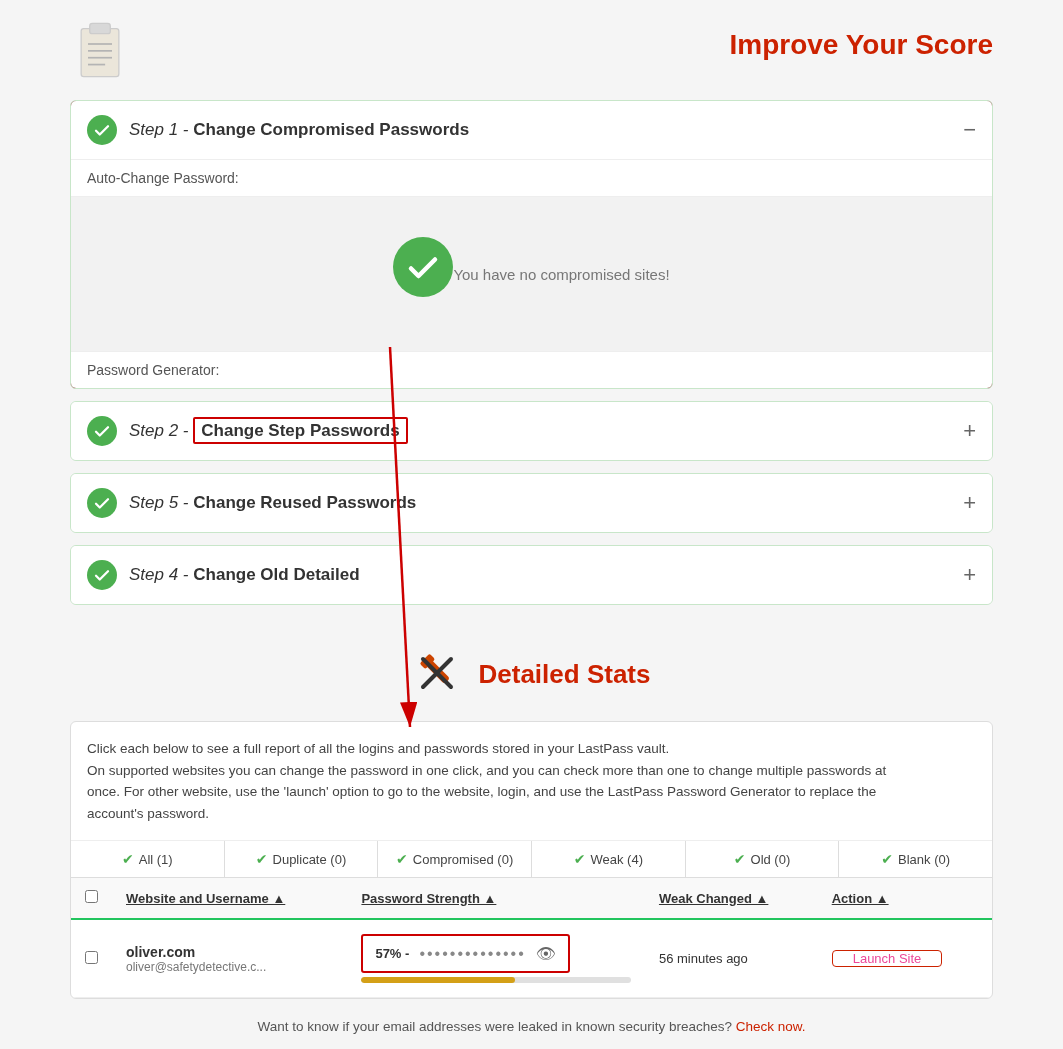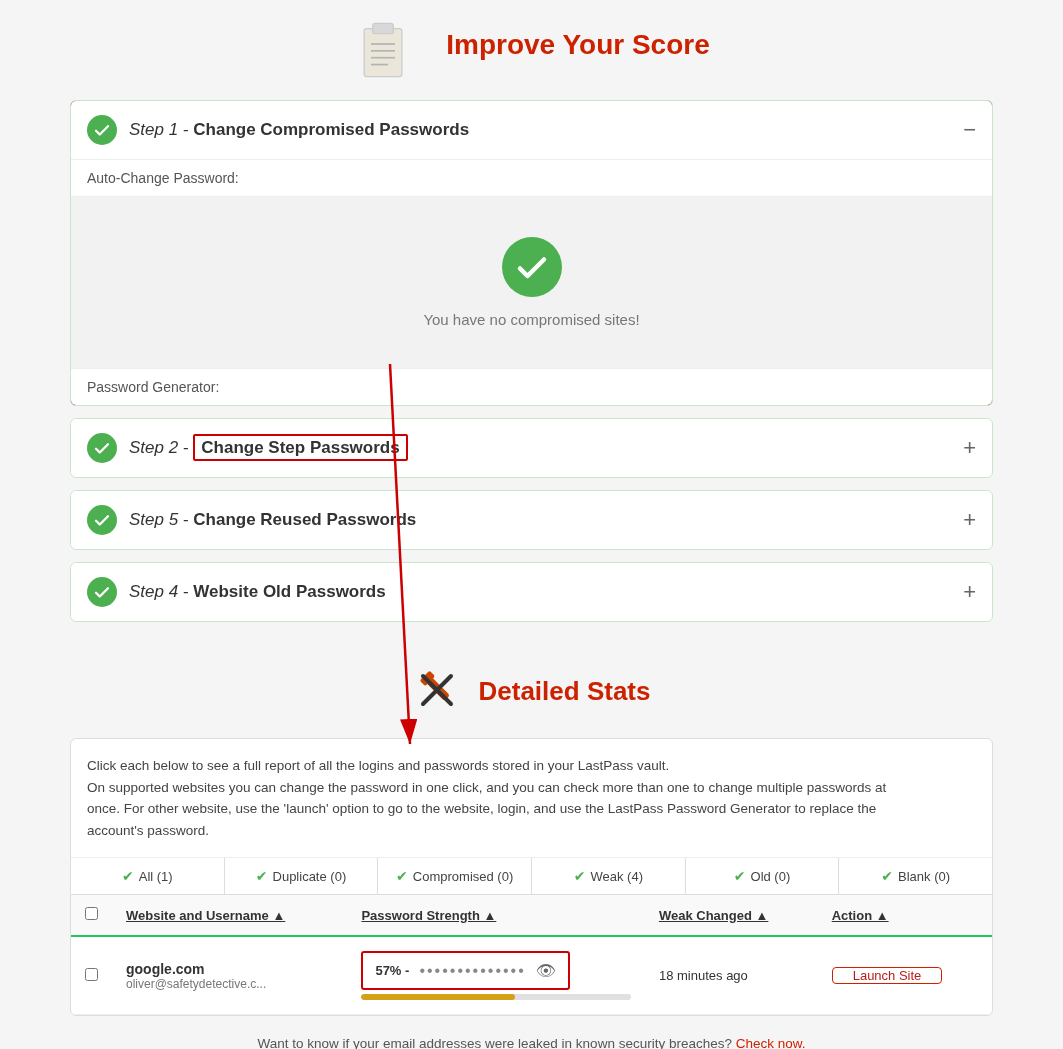--- a/index.html
+++ b/index.html
@@ -15,21 +15,21 @@
     .page-wrapper {
       width: 1063px;
       padding: 0 70px 30px 70px;
       background: #f5f5f5;
     }
 
     
     .header {
       display: flex;
       align-items: center;
-      justify-content: center;
+      justify-content: space-between;
       padding: 10px 0 20px 0;
       gap: 33px;
     }
     .header-title {
       font-size: 28px;
       font-weight: bold;
       color: #cc2200;
     }
 
     
@@ -98,21 +98,21 @@
     .step-content .section-label {
       padding: 10px 16px;
       font-size: 14px;
       color: #555;
       border-bottom: 1px solid #eee;
     }
 
     .no-compromised-box {
       background: #f2f2f2;
       display: flex;
-      flex-direction: column;
+      flex-direction: row;
       align-items: center;
       justify-content: center;
       padding: 40px 20px;
       margin: 0;
     }
 
     .big-check {
       width: 60px;
       height: 60px;
       background: #4caf50;
@@ -282,21 +282,21 @@
 
     .strength-bar-fill {
       height: 100%;
       background: #d4a017;
       border-radius: 3px;
     }
 
     .launch-btn {
       background: #fff;
       border: 1px solid #cc2200;
-      color: #b91c1c;
+      color: #ec4899;
       padding: 0 20px;
       border-radius: 4px;
       font-size: 13px;
       cursor: pointer;
       font-weight: 500;
     }
 
     
     .bottom-note {
       text-align: center;
@@ -411,21 +411,21 @@
   <div class="steps-container" style="border: 1px solid #c8e6c9;">
     <div class="step-header collapsed">
       <div class="step-check">
         <svg viewBox="0 0 24 24" fill="none">
             <polyline points="4,13 9,18 20,7" stroke="white" stroke-width="3" stroke-linecap="round" stroke-linejoin="round"></polyline>
           </svg>
       </div>
       <div class="step-title">
         <span class="step-num">Step 4 -</span>
         <span> </span>
-        <span class="step-name">Website Old Passwords</span>
+        <span class="step-name">Change Old Detailed</span>
       </div>
       <span class="step-toggle">+</span>
     </div>
   </div>
 
   <div style="position: relative;">
     <div class="detailed-stats-header">
 
       <div>
         <svg width="50" height="50" viewBox="0 0 50 50">
@@ -495,38 +495,38 @@
           <th>Weak Changed ▲</th>
           <th>Action ▲</th>
         </tr>
       </thead>
       <tbody>
         <tr>
           <td>
             <input type="checkbox" style="">
           </td>
           <td>
-            <div class="site-name">google.com</div>
+            <div class="site-name">oliver.com</div>
             <div class="site-user">oliver@safetydetective.c...</div>
           </td>
           <td>
             <div class="password-strength-cell red-box-outline">
               <span class="strength-percent">
                 <span>57%</span> -
               </span>
               <span class="password-dots">••••••••••••••</span>
               <span class="eye-icon">👁</span>
             </div>
             <div class="strength-bar-wrapper">
               <div class="strength-bar">
                 <div class="strength-bar-fill" style="width: 57%;"></div>
               </div>
             </div>
           </td>
-          <td>18 minutes ago</td>
+          <td>56 minutes ago</td>
           <td>
             <button class="launch-btn">Launch Site</button>
           </td>
         </tr>
       </tbody>
     </table>
   </div>
 
   <div class="bottom-note">
     <span>Want to know if your email addresses were leaked in known security breaches?</span>

